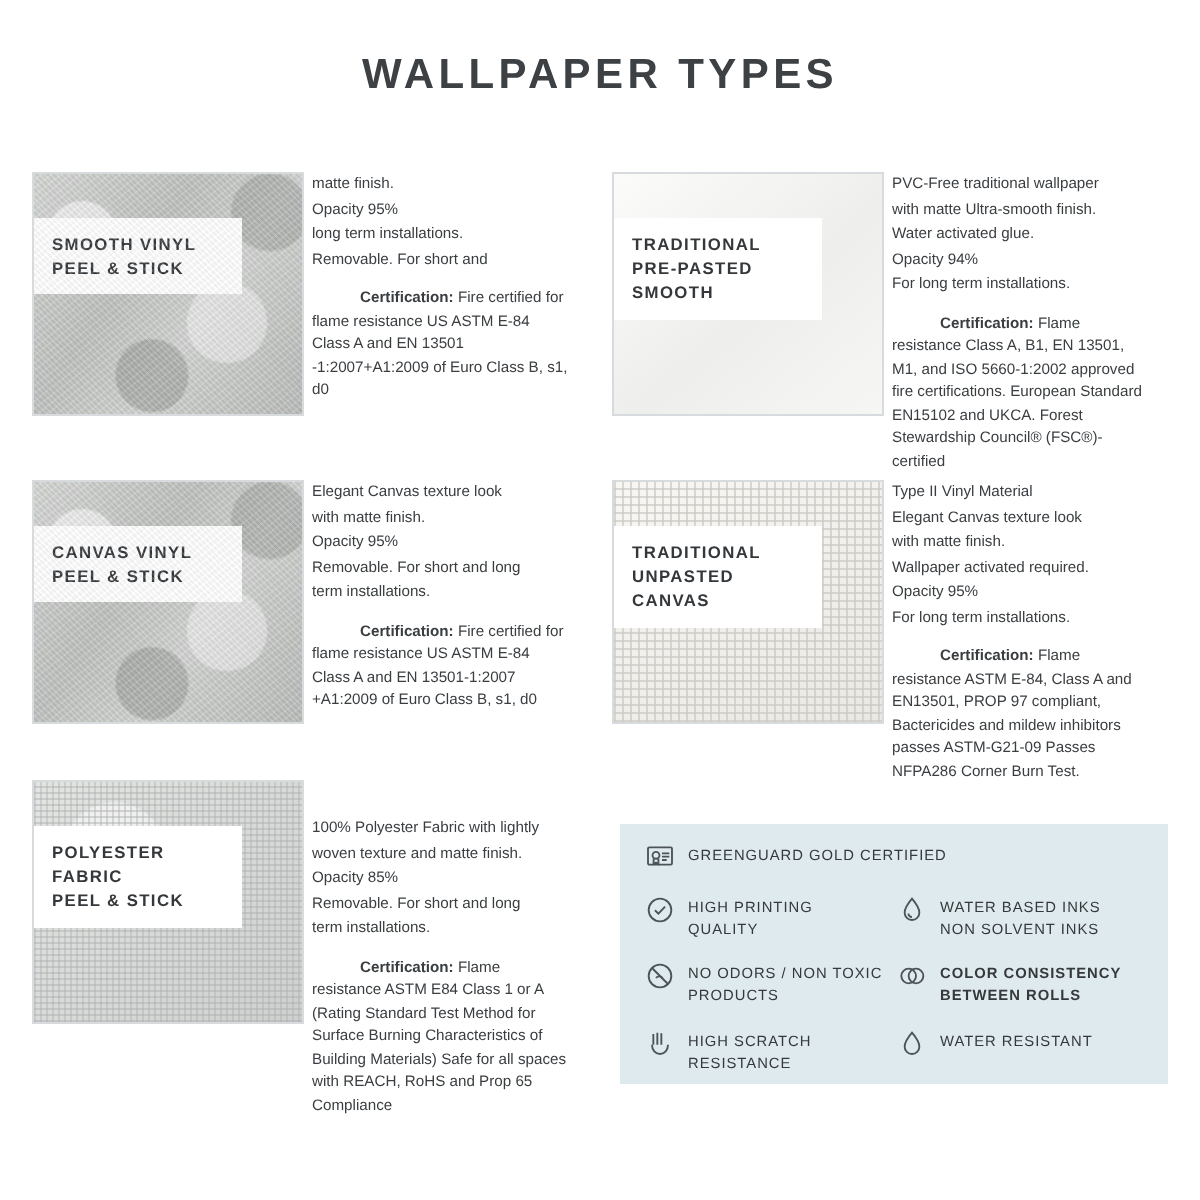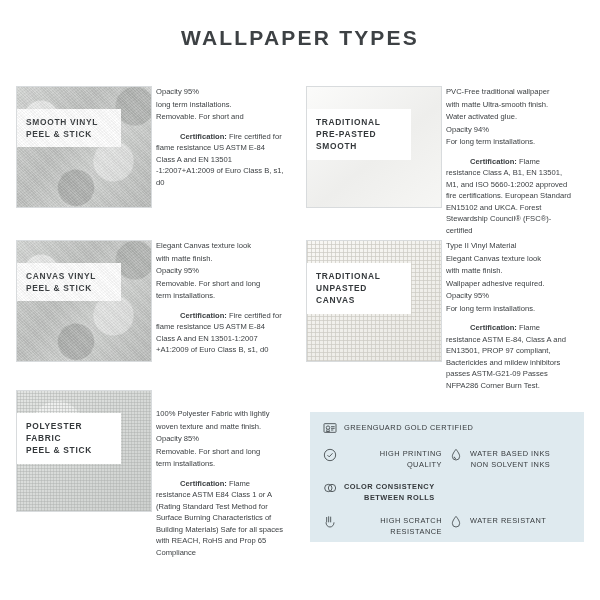--- a/index.html
+++ b/index.html
@@ -123,21 +123,20 @@
   
   .features {
     position: absolute;
     left: 310px;
     top: 412px;
     width: 274px;
     height: 130px;
     background: #dfeaef;
     box-sizing: border-box;
     padding: 10px 10px 8px 12px;
-    text-align: right;
   }
   .feat-row {
     display: flex;
     align-items: flex-start;
     margin-bottom: 11px;
   }
   .feat {
     display: flex;
     align-items: flex-start;
     width: 50%;
@@ -170,20 +169,21 @@
 
   <div class="title">WALLPAPER TYPES</div>
 
   <div class="block" style="left:16px; top:86px;">
     <div class="swatch tex-concrete">
       <div class="label" style="white-space:pre-line;">SMOOTH VINYL
 PEEL &amp; STICK</div>
     </div>
   </div>
   <div class="desc" style="left:156px; top:86px;">
+    <p>matte finish.</p>
     <p>Opacity 95%</p>
     <p>long term installations.</p>
     <p>Removable. For short and</p>
     <p class="cert">
       <b>Certification:</b>
       <span>Fire certified for flame resistance US ASTM E-84 Class A and EN 13501 -1:2007+A1:2009 of Euro Class B, s1, d0</span>
     </p>
   </div>
 
   <div class="block" style="left:306px; top:86px;">
@@ -225,21 +225,21 @@
   <div class="block" style="left:306px; top:240px;">
     <div class="swatch tex-linen">
       <div class="label" style="white-space:pre-line;">TRADITIONAL
 UNPASTED CANVAS</div>
     </div>
   </div>
   <div class="desc" style="left:446px; top:240px;">
     <p>Type II Vinyl Material</p>
     <p>Elegant Canvas texture look</p>
     <p>with matte finish.</p>
-    <p>Wallpaper adhesive required.</p>
+    <p>Wallpaper activated required.</p>
     <p>Opacity 95%</p>
     <p>For long term installations.</p>
     <p class="cert">
       <b>Certification:</b>
       <span>Flame resistance ASTM E-84, Class A and EN13501, PROP 97 compliant, Bactericides and mildew inhibitors passes ASTM-G21-09 Passes NFPA286 Corner Burn Test.</span>
     </p>
   </div>
 
   <div class="block" style="left:16px; top:390px;">
     <div class="swatch tex-fabric">
@@ -294,20 +294,31 @@
         </span>
         <span class="txt" style="white-space:pre-line;">WATER BASED INKS
 NON SOLVENT INKS</span>
       </div>
     </div>
 
     <div class="feat-row">
       <div class="feat">
         <span class="ico">
           <svg viewBox="0 0 24 24" width="16" height="16" fill="none" stroke="currentColor" stroke-width="1.4">
+            <circle cx="12" cy="12" r="8.5"></circle>
+            <path d="M6.2 6.2 L17.8 17.8"></path>
+            <path d="M9 13.5 c1.2 -1.6 3.8 -1.6 5 0"></path>
+          </svg>
+        </span>
+        <span class="txt" style="white-space:pre-line;">NO ODORS / NON TOXIC
+PRODUCTS</span>
+      </div>
+      <div class="feat">
+        <span class="ico">
+          <svg viewBox="0 0 24 24" width="16" height="16" fill="none" stroke="currentColor" stroke-width="1.4">
             <circle cx="9.5" cy="12" r="5.5"></circle>
             <circle cx="15" cy="12" r="5.5"></circle>
           </svg>
         </span>
         <span class="txt" style="white-space:pre-line;font-weight:bold;">COLOR CONSISTENCY
 BETWEEN ROLLS</span>
       </div>
     </div>
 
     <div class="feat-row">

